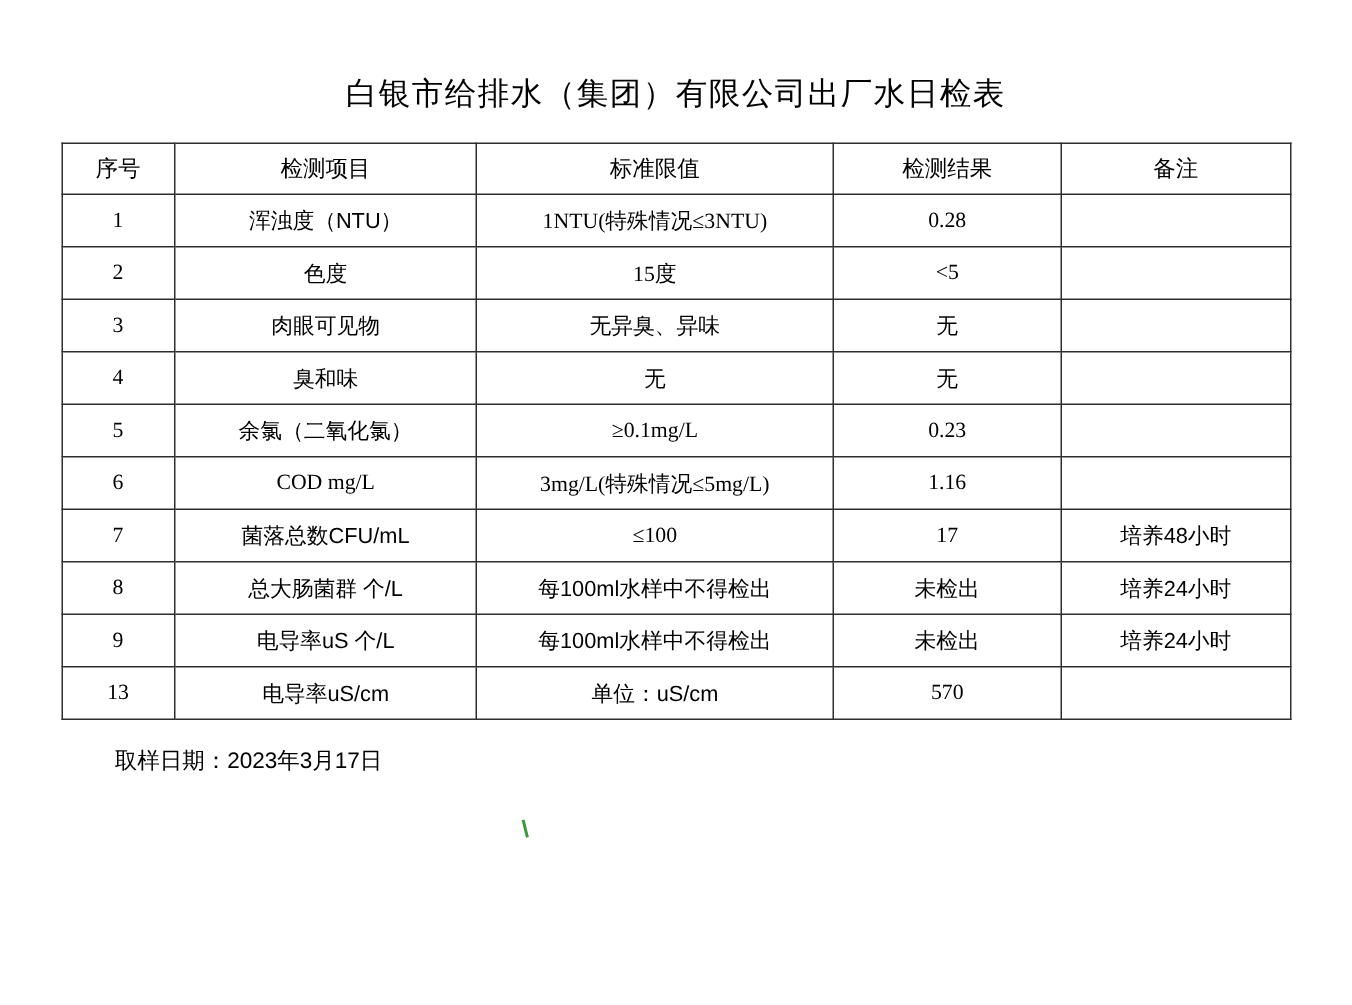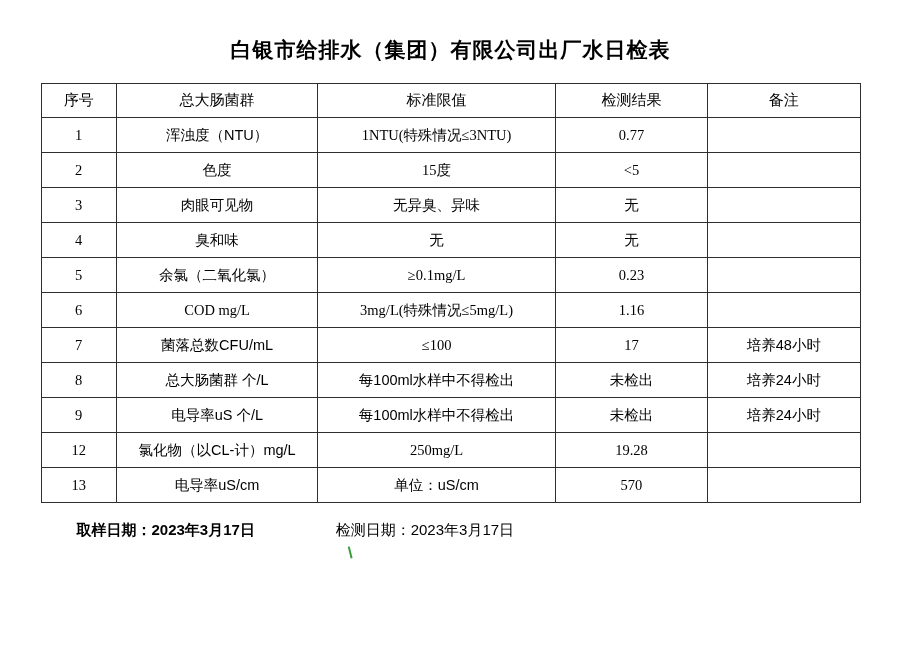--- a/index.html
+++ b/index.html
@@ -16,23 +16,23 @@
   }
   .page {
     position: relative;
     width: 901px;
     height: 670px;
     box-sizing: border-box;
   }
   .doc-title {
     text-align: center;
     font-size: 21px;
-    font-weight: bold;
+    font-weight: normal;
     letter-spacing: 1px;
-    padding-top: 36px;
+    padding-top: 48px;
     padding-bottom: 0;
     color: #000;
   }
   .table-wrap {
     margin: 19px auto 16px auto;
     width: 820px;
   }
   table.report {
     border-collapse: collapse;
     width: 100%;
@@ -61,21 +61,21 @@
   .cell-mono {
     font-family: "Liberation Serif", serif;
   }
   .footer {
     margin: 18px auto 0 auto;
     width: 820px;
     display: flex;
     font-size: 15px;
     color: #000;
   }
-  .footer .f1 { width: 36%; text-align: left; padding-left: 36px; box-sizing: border-box; font-weight: bold;}
+  .footer .f1 { width: 36%; text-align: left; padding-left: 36px; box-sizing: border-box;}
   .footer .f2 { width: 37%; text-align: left; box-sizing: border-box;}
   .footer .f3 { width: 27%; text-align: left; box-sizing: border-box;}
   .green-tick {
     position: absolute;
     left: 349px;
     top: 545px;
     width: 12px;
     height: 12px;
     border-left: 2px solid #3a9a3a;
     border-bottom: 0;
@@ -94,32 +94,32 @@
       <colgroup>
         <col class="c-seq">
         <col class="c-item">
         <col class="c-limit">
         <col class="c-result">
         <col class="c-remark">
       </colgroup>
       <thead>
         <tr>
           <th>序号</th>
-          <th>总大肠菌群</th>
+          <th>检测项目</th>
           <th>标准限值</th>
           <th>检测结果</th>
           <th>备注</th>
         </tr>
       </thead>
       <tbody>
         <tr>
           <td class="cell-mono">1</td>
           <td>浑浊度（NTU）</td>
           <td class="cell-mono">1NTU(特殊情况≤3NTU)</td>
-          <td class="cell-mono">0.77</td>
+          <td class="cell-mono">0.28</td>
           <td></td>
         </tr>
         <tr>
           <td class="cell-mono">2</td>
           <td>色度</td>
           <td class="cell-mono">15度</td>
           <td class="cell-mono">&lt;5</td>
           <td></td>
         </tr>
         <tr>
@@ -165,37 +165,29 @@
           <td>培养24小时</td>
         </tr>
         <tr>
           <td class="cell-mono">9</td>
           <td>电导率uS 个/L</td>
           <td>每100ml水样中不得检出</td>
           <td>未检出</td>
           <td>培养24小时</td>
         </tr>
         <tr>
-          <td class="cell-mono">12</td>
-          <td>氯化物（以CL-计）mg/L</td>
-          <td class="cell-mono">250mg/L</td>
-          <td class="cell-mono">19.28</td>
-          <td></td>
-        </tr>
-        <tr>
           <td class="cell-mono">13</td>
           <td>电导率uS/cm</td>
           <td>单位：uS/cm</td>
           <td class="cell-mono">570</td>
           <td></td>
         </tr>
       </tbody>
     </table>
   </div>
 
   <div class="footer">
     <div class="f1">取样日期：2023年3月17日</div>
-    <div class="f2">检测日期：2023年3月17日</div>
   </div>
 
   <div class="green-tick"></div>
 
 </div>
 
 </body></html>

